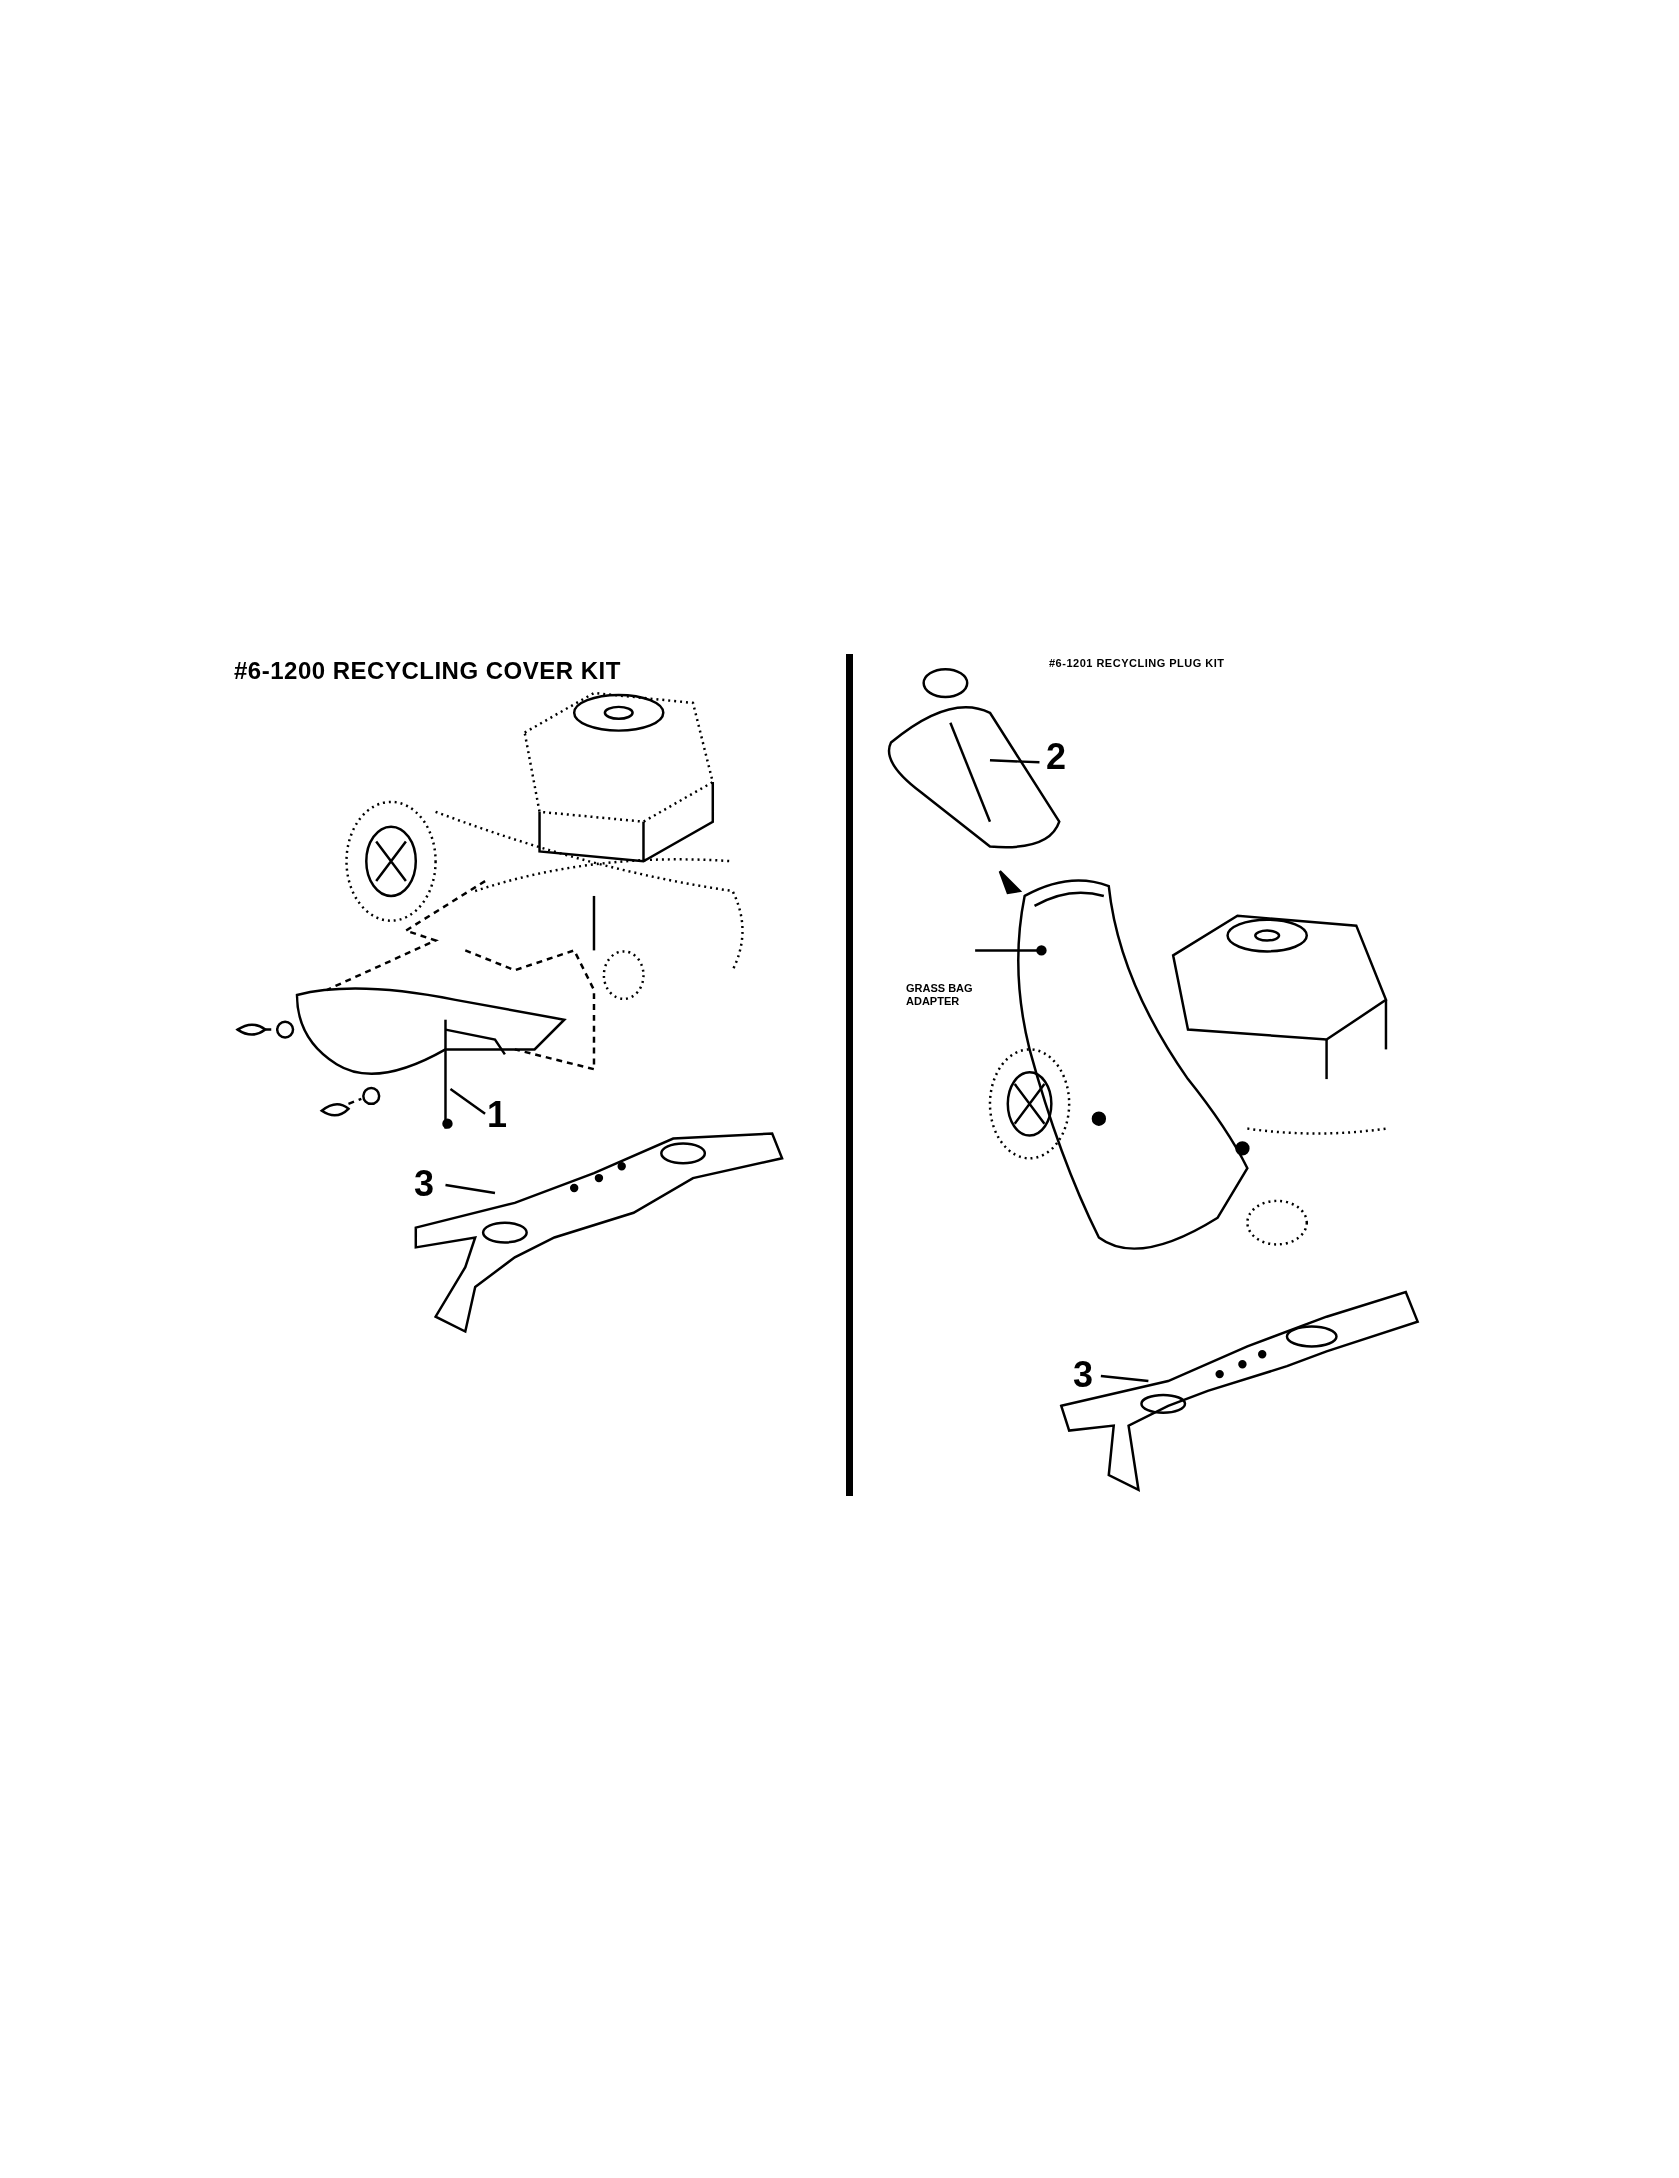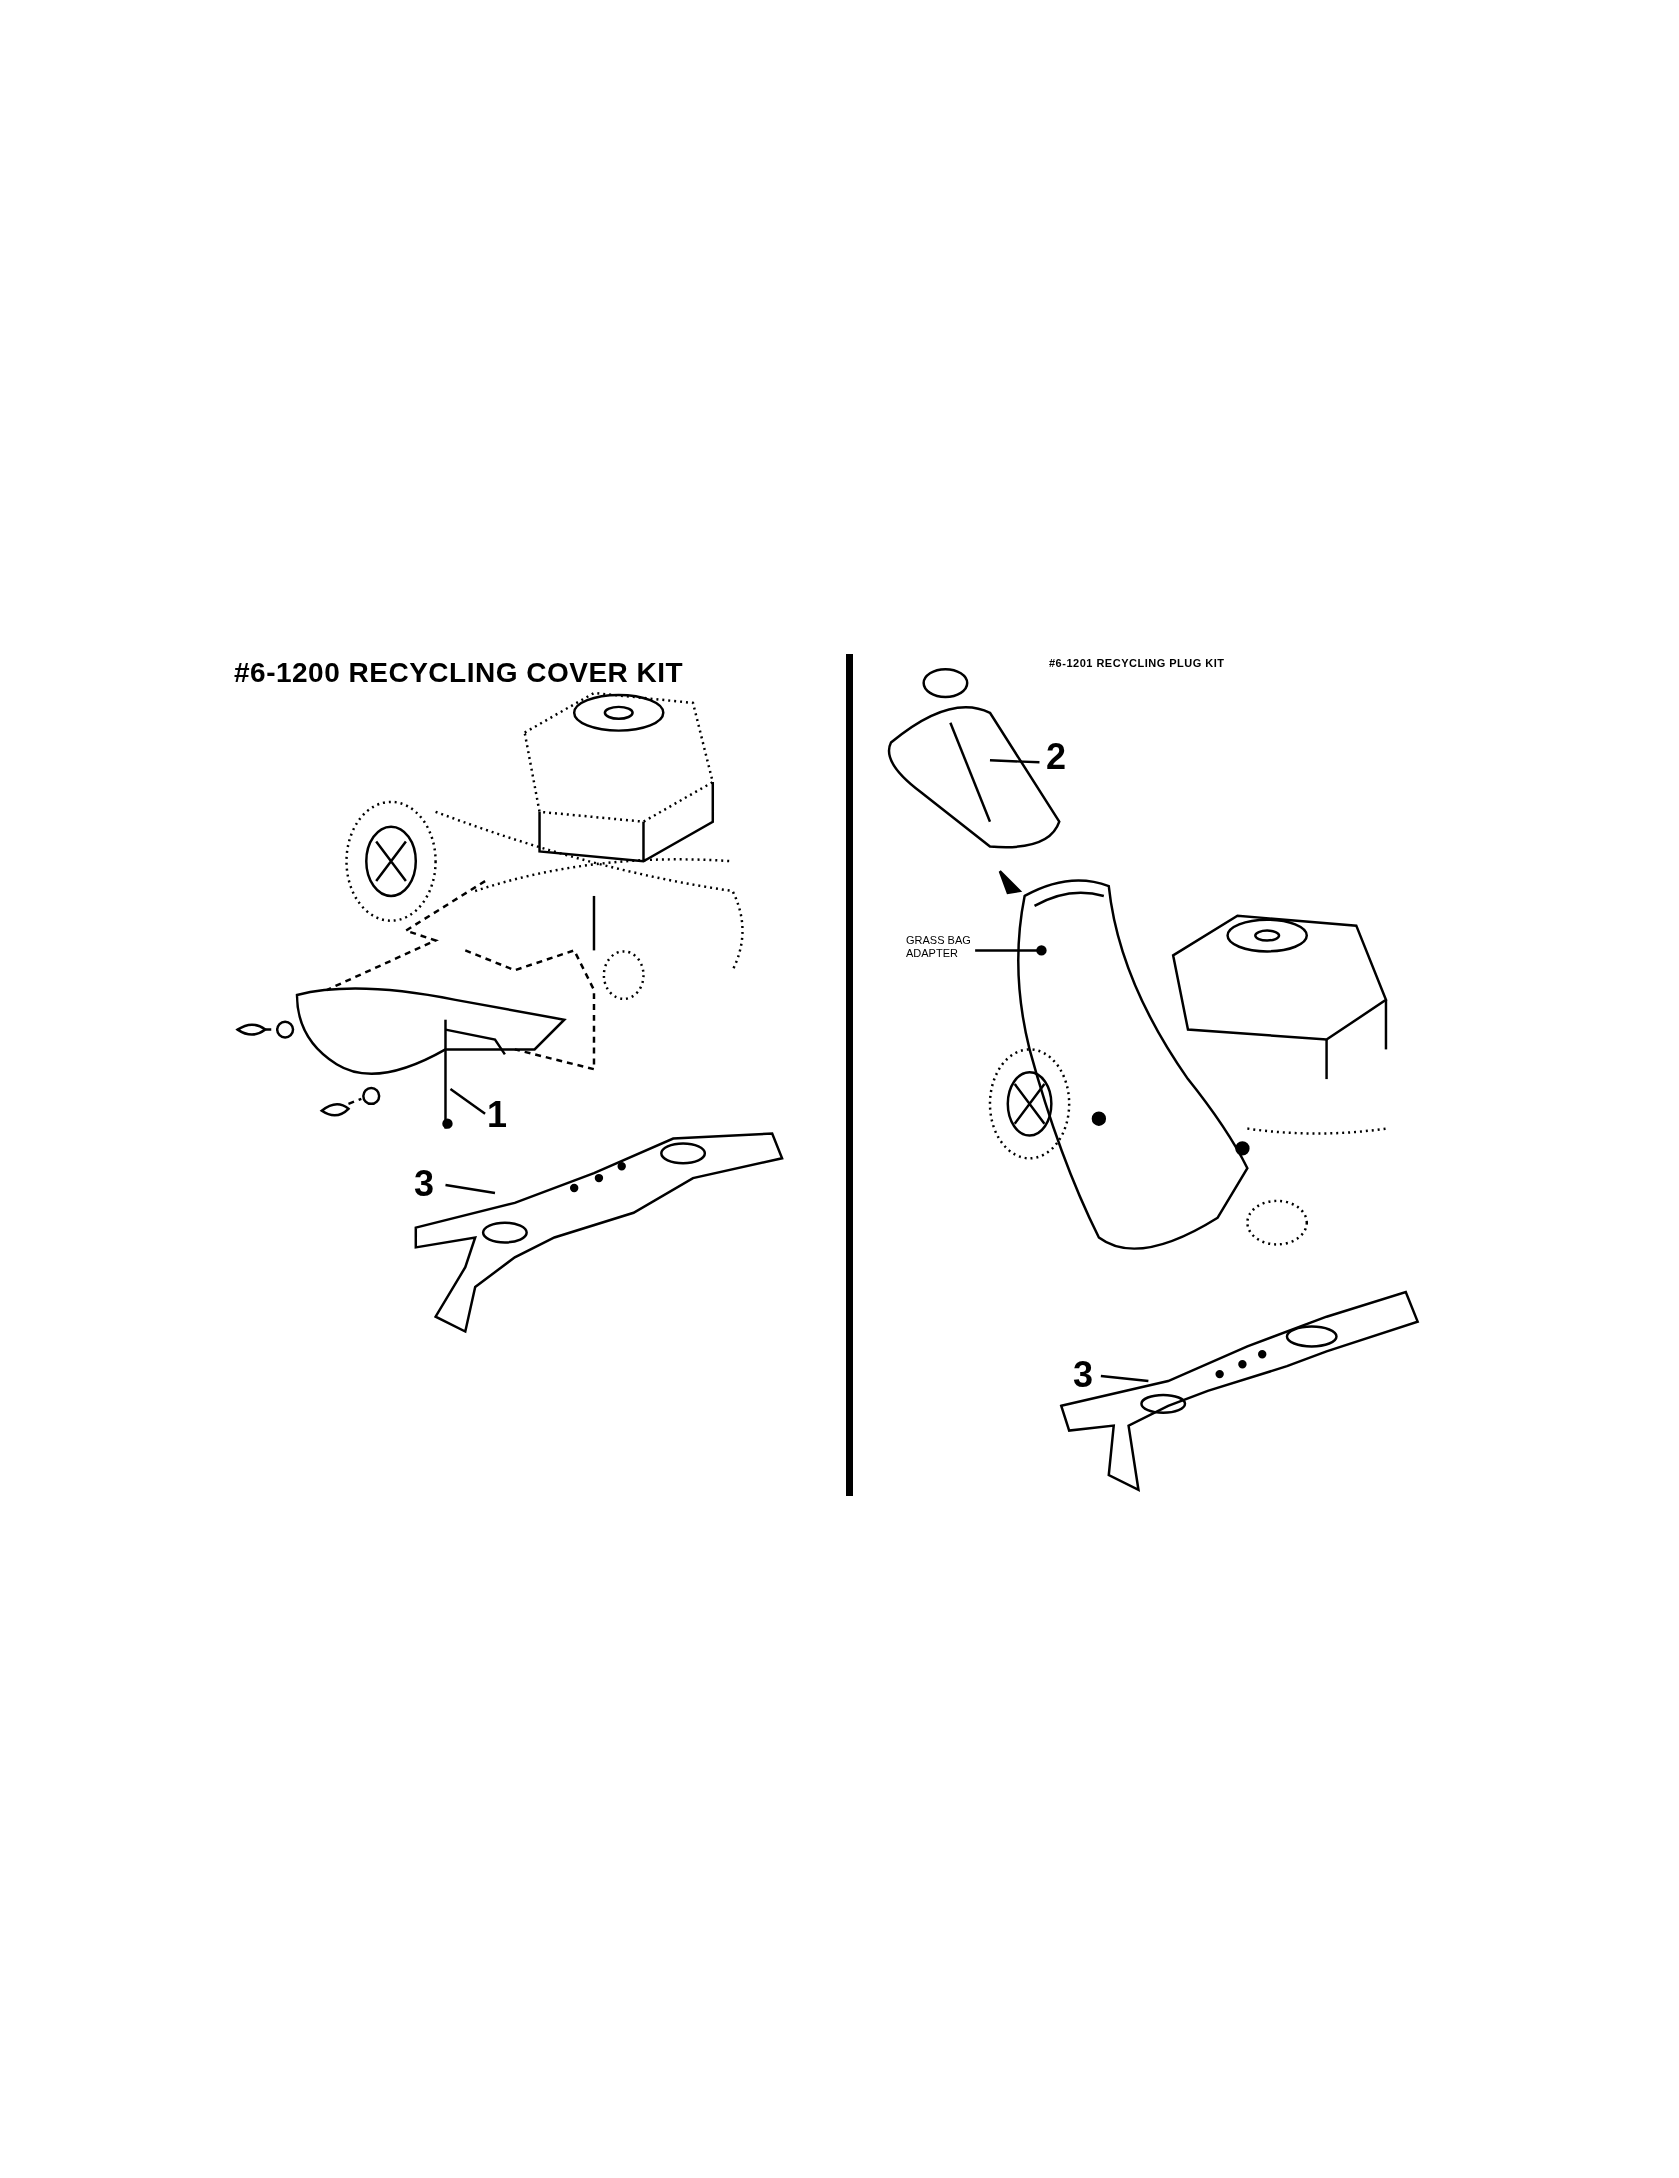--- a/index.html
+++ b/index.html
@@ -1,21 +1,21 @@
 <!DOCTYPE html>
 <html><head>
 <meta charset="utf-8">
 <style>
   html,body{margin:0;padding:0;background:#fff;}
   body{width:1679px;height:2178px;position:relative;overflow:hidden;font-family:"Liberation Sans",sans-serif;}
   .title{position:absolute;font-weight:bold;color:#000;white-space:nowrap;letter-spacing:0.5px;}
-  #t1{left:234px;top:657px;font-size:28px;}
+  #t1{left:234px;top:657px;font-size:24px;}
   #t2{left:1049px;top:657px;font-size:11px;}
   .num{position:absolute;font-weight:bold;color:#000;font-size:36px;line-height:1;}
-  .lbl{position:absolute;font-weight:normal;font-size:11px;line-height:13px;color:#000;}
+  .lbl{position:absolute;font-weight:bold;font-size:11px;line-height:13px;color:#000;margin-top:48px;}
   .divider{position:absolute;left:846px;top:654px;width:7px;height:842px;background:#000;}
   svg.art{position:absolute;left:0;top:0;}
   svg.art path, svg.art ellipse, svg.art circle, svg.art rect, svg.art line, svg.art polyline{fill:none;stroke:#000;stroke-width:2.5;}
   .dash{stroke-dasharray:6 5;}
   .dot{stroke-dasharray:2 4;}
 </style>
 </head>
 <body>
 
 <div class="title" id="t1">#6-1200 RECYCLING COVER KIT</div>

